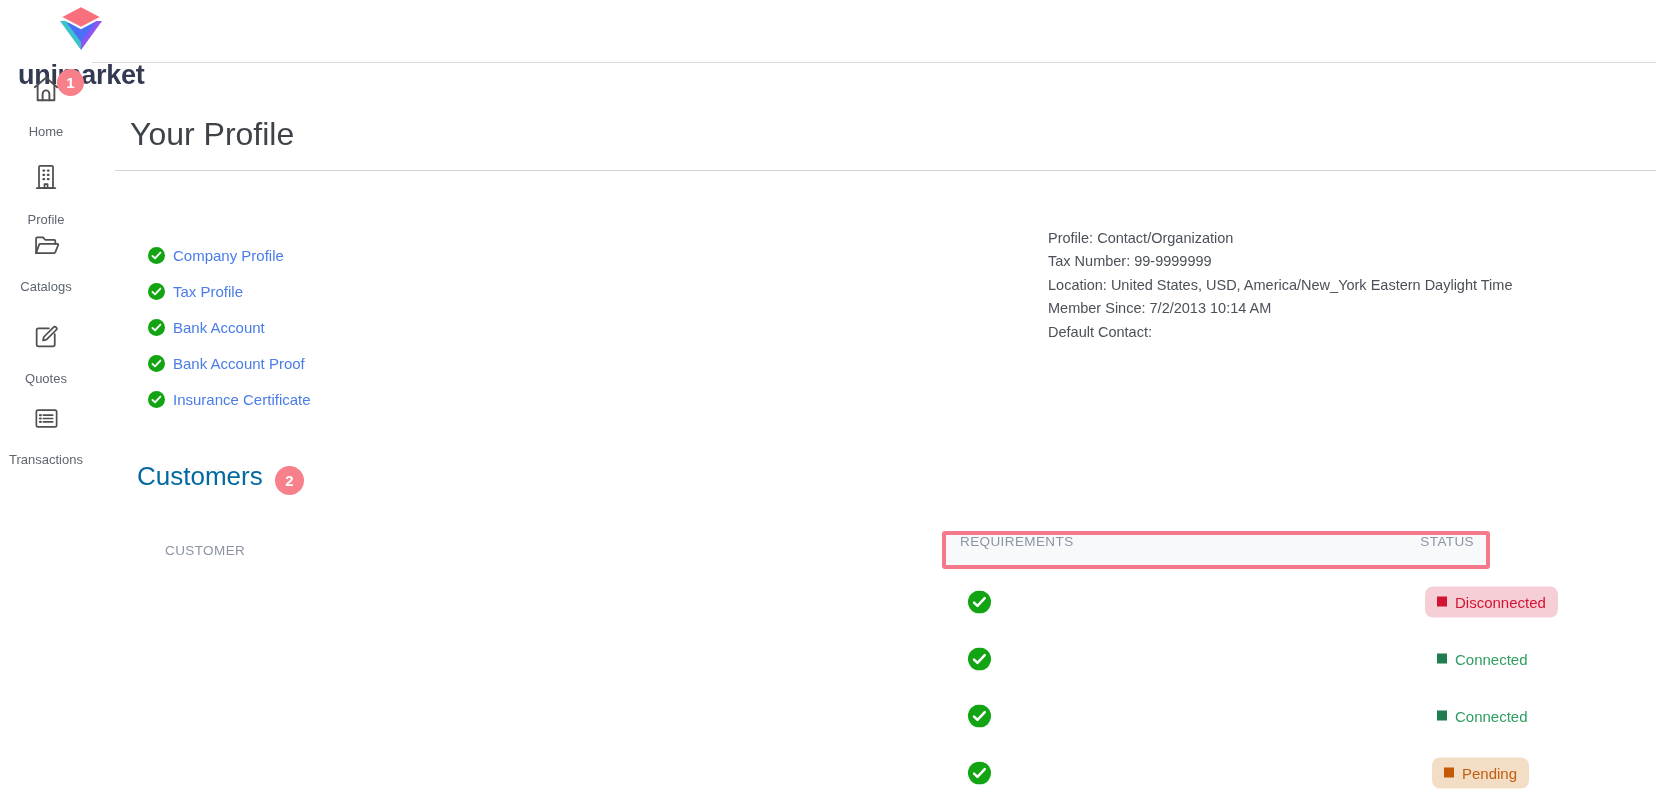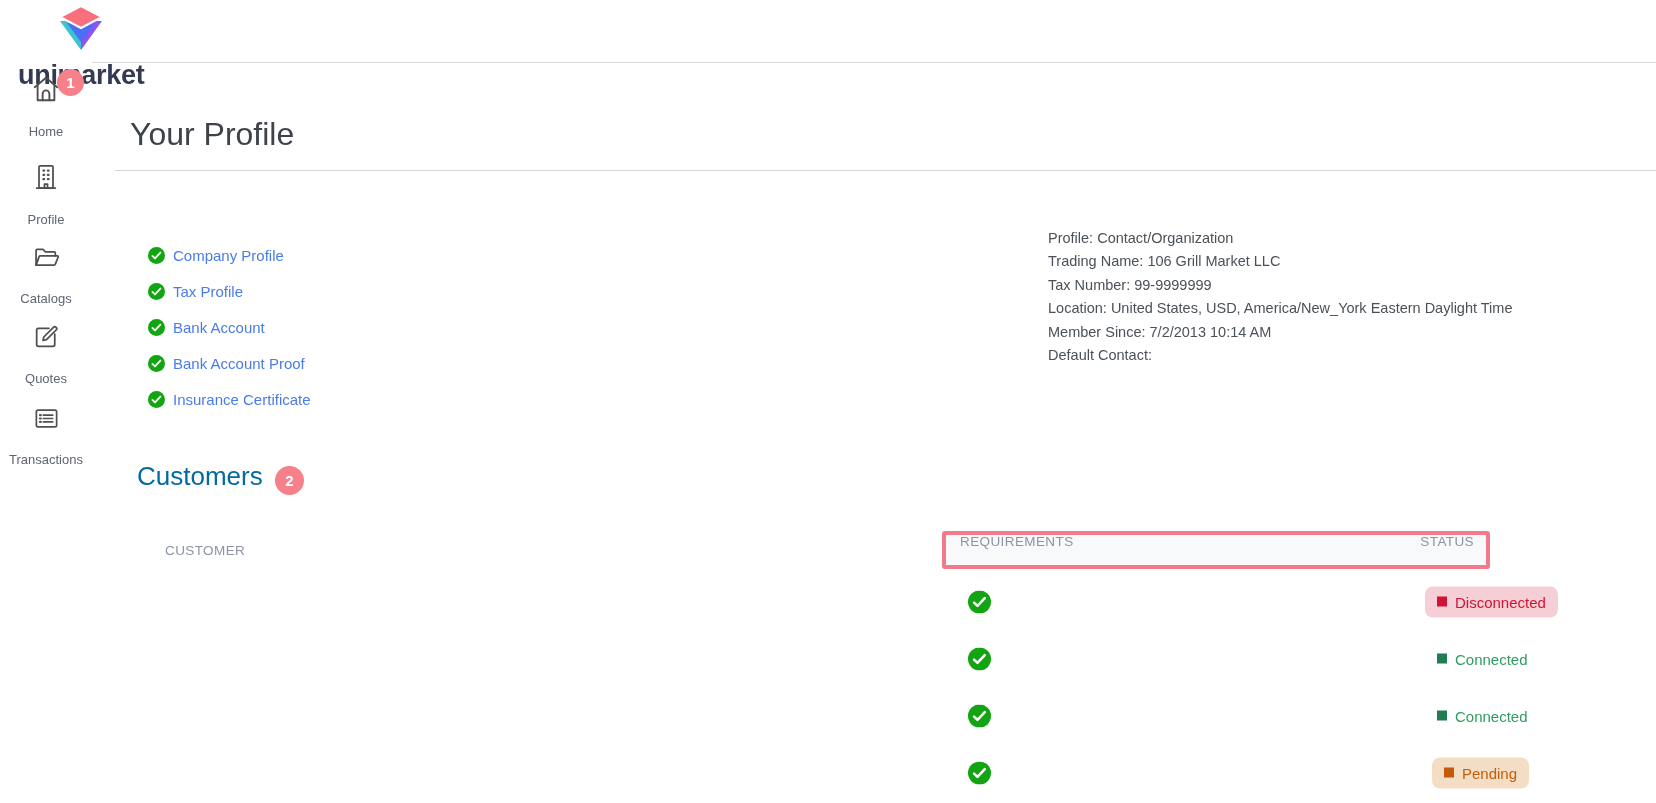--- a/index.html
+++ b/index.html
@@ -86,21 +86,21 @@
         <line x1="9.8" y1="6.5" x2="10.4" y2="6.5" stroke-width="1.9"></line>
         <line x1="13.6" y1="6.5" x2="14.2" y2="6.5" stroke-width="1.9"></line>
         <line x1="9.8" y1="10.2" x2="10.4" y2="10.2" stroke-width="1.9"></line>
         <line x1="13.6" y1="10.2" x2="14.2" y2="10.2" stroke-width="1.9"></line>
         <line x1="9.8" y1="13.9" x2="10.4" y2="13.9" stroke-width="1.9"></line>
         <line x1="13.6" y1="13.9" x2="14.2" y2="13.9" stroke-width="1.9"></line>
         <path d="M10.7 21.5 v-3.4 h2.6 v3.4"></path>
       </svg>
       <span class="nav-label">Profile</span>
     </div>
-    <div class="nav-item" style="top:181px">
+    <div class="nav-item" style="top:169px">
       <svg class="nav-icon" width="30" height="28" viewBox="0 0 24 24">
         <path d="M3.5 19 V6.5 a1 1 0 0 1 1-1 h5l2 2.2 h7.5 a1 1 0 0 1 1 1 V11"></path>
         <path d="M3.5 19 l2.6-7.3 a1 1 0 0 1 .95-.7 H21.8 a.7.7 0 0 1 .65.95 L19.9 18.3 a1 1 0 0 1-.95.7 Z"></path>
       </svg>
       <span class="nav-label">Catalogs</span>
     </div>
     <div class="nav-item" style="top:261px">
       <svg class="nav-icon" width="28" height="28" viewBox="0 0 24 24">
         <path d="M14.5 4.5 H5.5 a1.5 1.5 0 0 0-1.5 1.5 v12.5 a1.5 1.5 0 0 0 1.5 1.5 H18 a1.5 1.5 0 0 0 1.5-1.5 V9.5"></path>
         <path d="M9.5 15 l.6-3 8.3-8.3 a1.6 1.6 0 0 1 2.3 2.3 L12.4 14.3 Z"></path>
@@ -159,21 +159,20 @@
         <svg class="check-sm" viewBox="0 0 24 24">
             <circle cx="12" cy="12" r="12" fill="#12a412"></circle>
             <path d="M6.3 12.6l3.6 3.5 7.6-8.2" stroke="#fff" stroke-width="2.6" fill="none" stroke-linecap="round" stroke-linejoin="round"></path>
           </svg>
         <a>Insurance Certificate</a>
       </li>
     </ul>
 
     <div class="profile-summary">
       <div>Profile: Contact/Organization</div>
-      <div>Trading Name: 106 Grill Market LLC</div>
       <div>Tax Number: 99-9999999</div>
       <div>Location: United States, USD, America/New_York Eastern Daylight Time</div>
       <div>Member Since: 7/2/2013 10:14 AM</div>
       <div>Default Contact:</div>
     </div>
 
     <h2 class="customers-title">Customers</h2>
     <span class="pin-badge badge-customers">2</span>
 
     <div class="col-customer">CUSTOMER</div>

